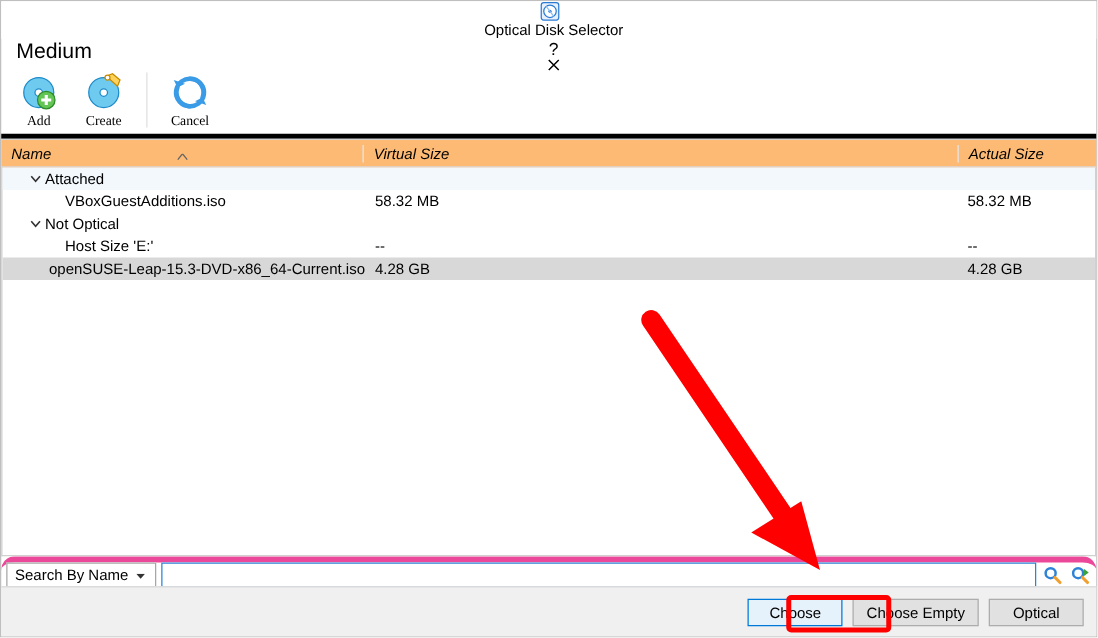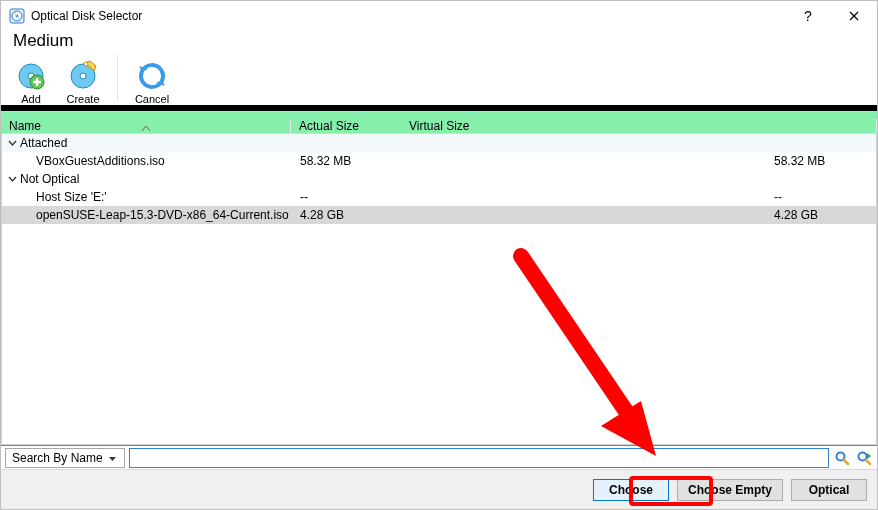--- a/index.html
+++ b/index.html
@@ -10,90 +10,93 @@
     color: #000;
     background: #fff;
     width: 878px; height: 510px;
     overflow: hidden;
   }
   .window { width: 878px; height: 510px; display: flex; flex-direction: column; border: 1px solid #bfbfbf; }
   
   .titlebar {
     height: 30px; display: flex; align-items: center; padding: 0 0 0 8px;
     background: #fff;
+    flex-direction: column;
   }
   .titlebar .app-icon { width: 16px; height: 16px; margin-right: 6px; }
   .titlebar .title { flex: 0 0 auto; font-size: 12px; }
   .titlebar .spacer { flex: 1; }
   .titlebar .winbtn {
     width: 46px; height: 30px; display: flex; align-items: center; justify-content: center;
     font-size: 14px; font-family: "Segoe UI Symbol", sans-serif;
   }
   .titlebar .winbtn.help { font-size: 14px; font-weight: 400; }
   .titlebar .winbtn.close svg { width: 10px; height: 10px; }
   
   .menubar { height: 20px; padding: 0 6px; display: flex; align-items: center; font-size: 17px; }
   .menubar .menu-item { padding: 2px 6px; }
   
   .toolbar {
-    height: 60px; display: flex; align-items: flex-start; padding: 4px 6px 2px 6px; gap: 4px;
-    border-bottom: 6px solid #000000;
+    height: 60px; display: flex; align-items: center; padding: 4px 6px 2px 6px; gap: 4px;
+    border-bottom: 4px solid #000000;
+    font-family: Liberation Serif, serif;
   }
   .toolbtn {
     display: flex; flex-direction: column; align-items: center; justify-content: center;
     width: 48px; height: 54px;
   }
   .toolbtn .icon { width: 32px; height: 32px; }
   .toolbtn .lbl { font-size: 11px; margin-top: 1px; }
   .tool-sep { width: 1px; height: 44px; background: #e0e0e0; margin: 0 6px; }
   
   .table-wrap { flex: 1; display: flex; flex-direction: column; border-top: 1px solid #d0d0d0; }
   .thead {
-    height: 22px; display: flex; align-items: flex-end; background: #86efac;
-    border-bottom: 1px solid #d9d9d9; user-select: none;
+    height: 22px; display: flex; align-items: center; background: #fdba74;
+    border-bottom: 1px solid #d9d9d9; user-select: none; font-style: italic;
   }
   .thead .col {
     display: flex; align-items: center; padding: 0 8px; font-size: 12px;
     border-right: 1px solid #e6e6e6; position: relative;
   }
   .col.name { width: 290px; }
   .col.vs { flex: 1; }
   .col.as { width: 110px; border-right: none; }
   .sort-caret {
     position: absolute; top: 1px; left: 50%; transform: translateX(-50%);
   }
   .tbody { flex: 1; overflow-y: auto; overflow-x: hidden; border: 1px solid #d0d0d0; border-top: none; margin: 0; }
   .row {
     height: 18px; display: flex; align-items: center; font-size: 12px;
   }
-  .row .c-name { width: 290px; padding-left: 4px; display: flex; align-items: center; overflow: hidden; white-space: nowrap; }
+  .row .c-name { width: 290px; padding-left: 20px; display: flex; align-items: center; overflow: hidden; white-space: nowrap; }
   .row .c-vs { flex: 1; padding-left: 8px; }
   .row .c-as { width: 110px; padding-left: 8px; }
   .row.group { background: #f3f8fd; }
   .row.selected { background: #d8d8d8; justify-content: space-between; }
   .row .chev { width: 12px; display: inline-flex; justify-content: center; margin-right: 2px; }
   .row .indent1 { display: inline-block; width: 30px; }
   
   .searchbar {
-    height: 24px; display: flex; align-items: center; padding: 0 4px; border-top: 1px solid #ec4899;
+    height: 24px; display: flex; align-items: center; padding: 0 4px; border-top: 5px solid #ec4899;
     gap: 4px;
+    border-radius: 11px;
   }
   .searchbar .combo {
     height: 20px; border: 1px solid #a7a7a7; display: flex; align-items: center; padding: 0 2px 0 6px;
     font-size: 12px; background: #fff; min-width: 120px;
   }
   .searchbar .combo .dd { margin-left: 6px; }
   .searchbar input[type=text] {
     flex: 1; height: 20px; border: 1px solid #2e83d6; padding: 0 4px; font-size: 12px; outline: none;
   }
   .searchbar .iconbtn { width: 18px; height: 18px; display: flex; align-items: center; justify-content: center; }
   
   .footer {
     height: 40px; display: flex; align-items: center; justify-content: flex-end; gap: 8px; padding: 0 10px;
-    background: #f0f0f0; border-top: 1px solid #d9d9d9; font-weight: bold;
+    background: #f0f0f0; border-top: 1px solid #d9d9d9;
   }
   .btn {
     height: 22px; min-width: 76px; padding: 0 10px; border: 1px solid #adadad; background: #e1e1e1;
     font-size: 12px; display: flex; align-items: center; justify-content: center;
   }
   .btn.default { border: 1px solid #0078d7; background: #e5f1fb; }
   
   .annot-arrow { position: absolute; pointer-events: none; }
   .highlight-box {
     position: absolute; border: 4px solid #ff0000; border-radius: 4px; pointer-events: none;
@@ -172,25 +175,25 @@
   <div class="table-wrap">
     <div class="thead">
       <div class="col name">
         <span>Name</span>
         <span class="sort-caret">
           <svg width="8" height="5" viewBox="0 0 8 5">
               <path d="M0 5 L4 0 L8 5" fill="none" stroke="#666" stroke-width="1"></path>
             </svg>
         </span>
       </div>
+      <div class="col vs">
+        <span>Virtual Size</span>
+      </div>
       <div class="col as">
         <span>Actual Size</span>
-      </div>
-      <div class="col vs">
-        <span>Virtual Size</span>
       </div>
     </div>
     <div class="tbody">
 
       <div class="row group">
         <div class="c-name">
           <span class="chev">
             <svg width="9" height="9" viewBox="0 0 9 9">
                 <path d="M1 2 L4.5 6 L8 2" fill="none" stroke="#333" stroke-width="1.3"></path>
               </svg>

